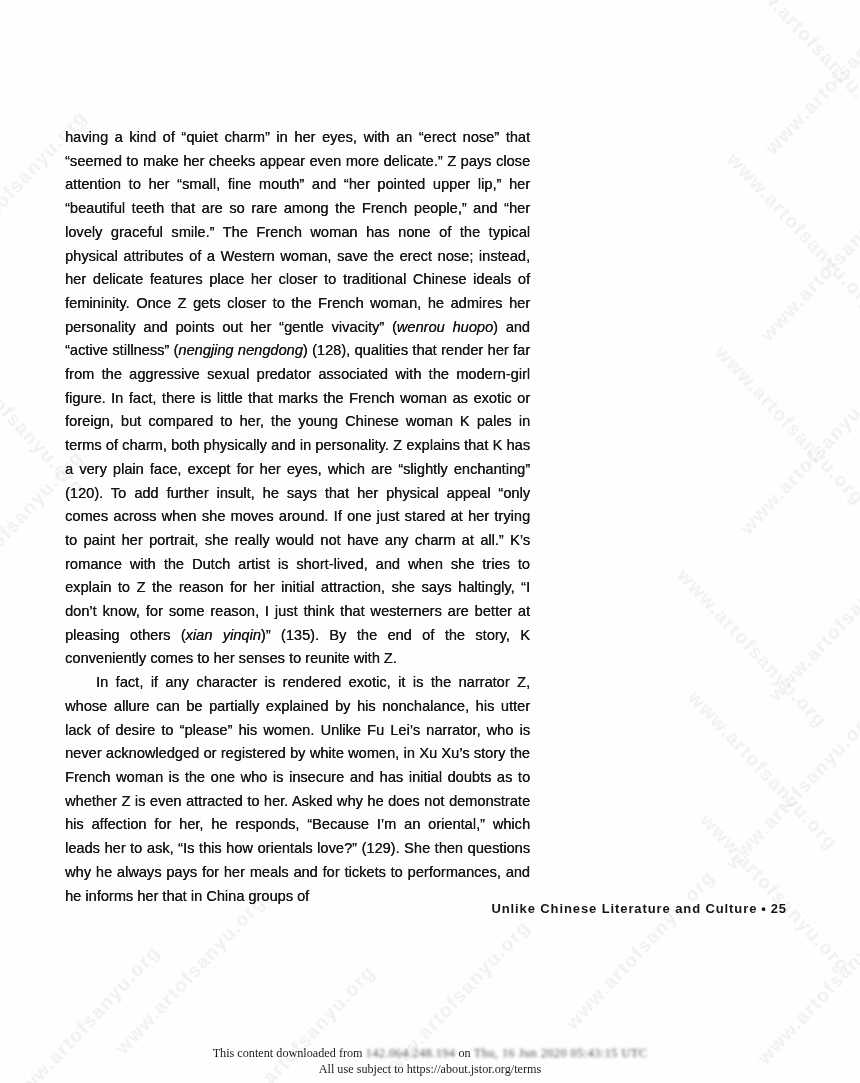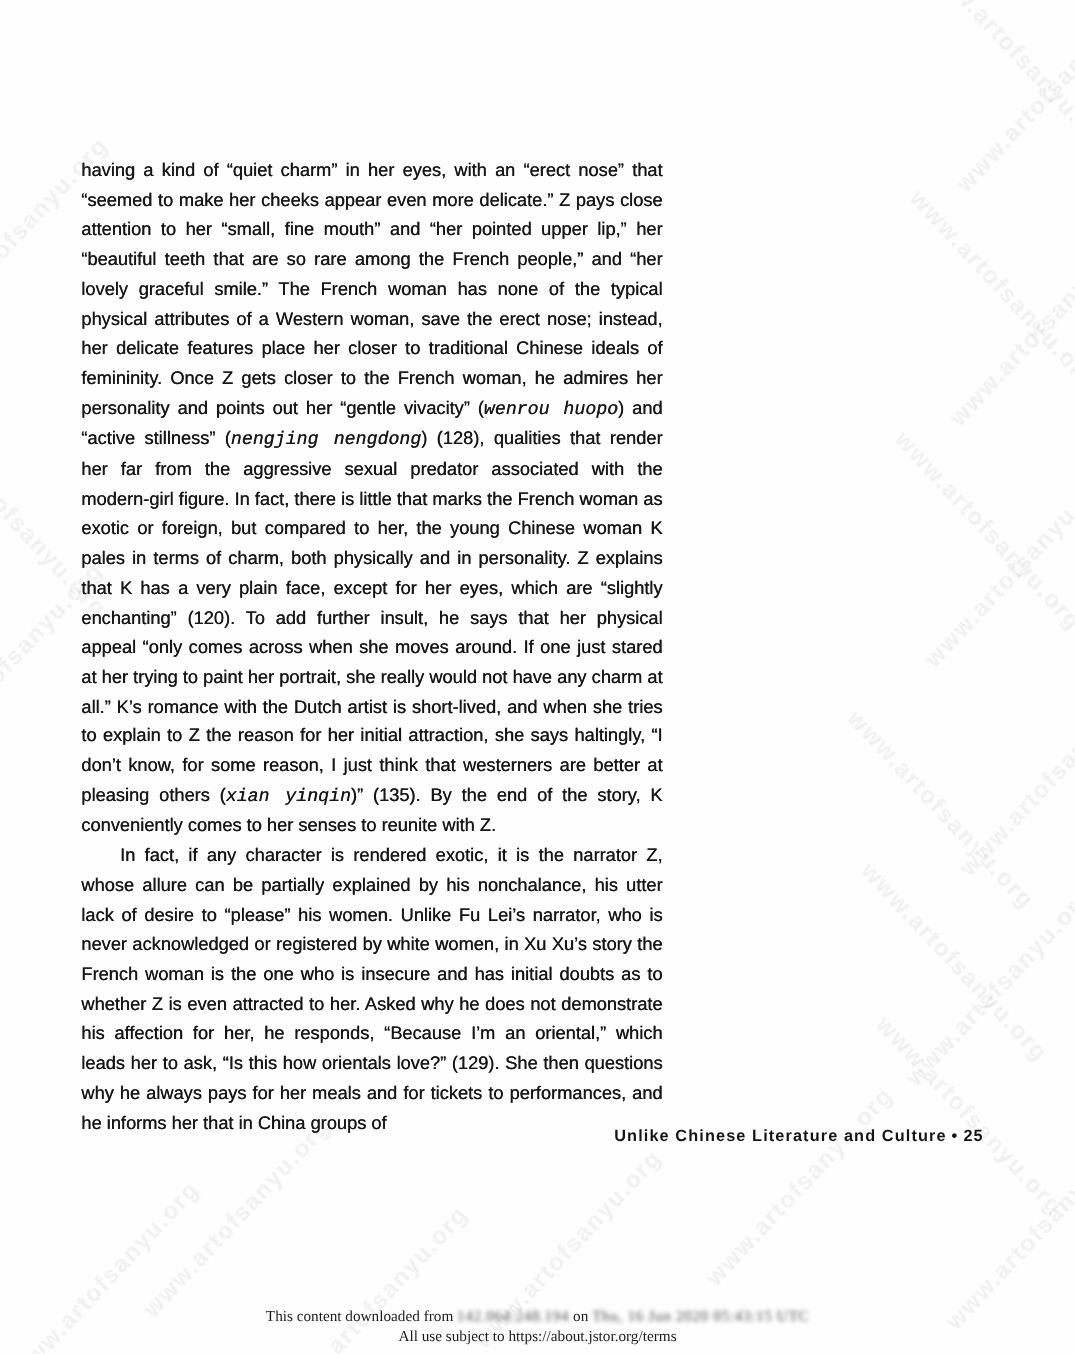--- a/index.html
+++ b/index.html
@@ -47,21 +47,20 @@
   }
   .text-block p {
     margin: 0;
     padding: 0;
   }
   .text-block p + p {
     text-indent: 31px;
   }
   .text-block i {
     font-style: italic;
-    font-family: Liberation Mono, monospace;
   }
   
   .running-footer {
     position: absolute;
     top: 901px;
     right: 73px;
     z-index: 1;
     font-size: 13px;
     font-weight: 700;
     letter-spacing: 0.9px;

